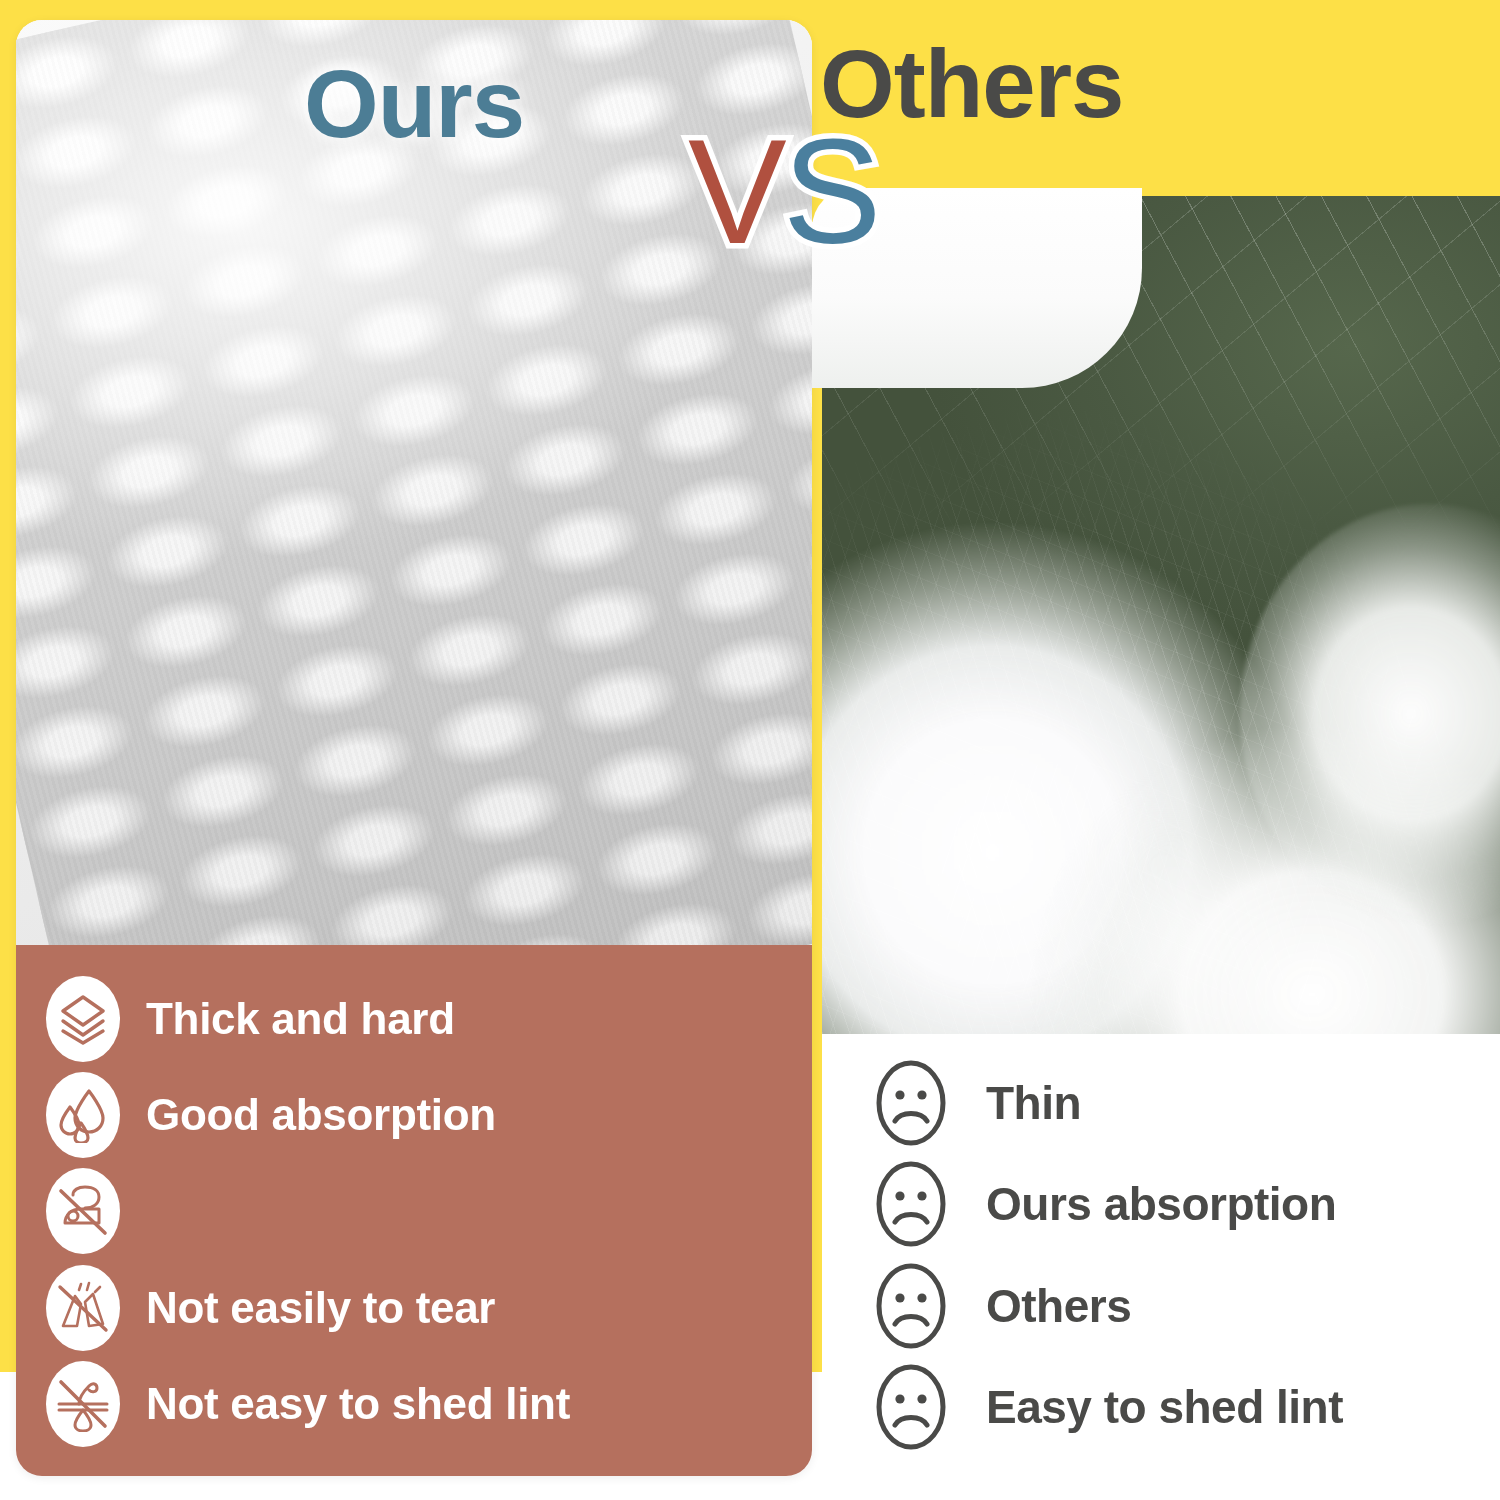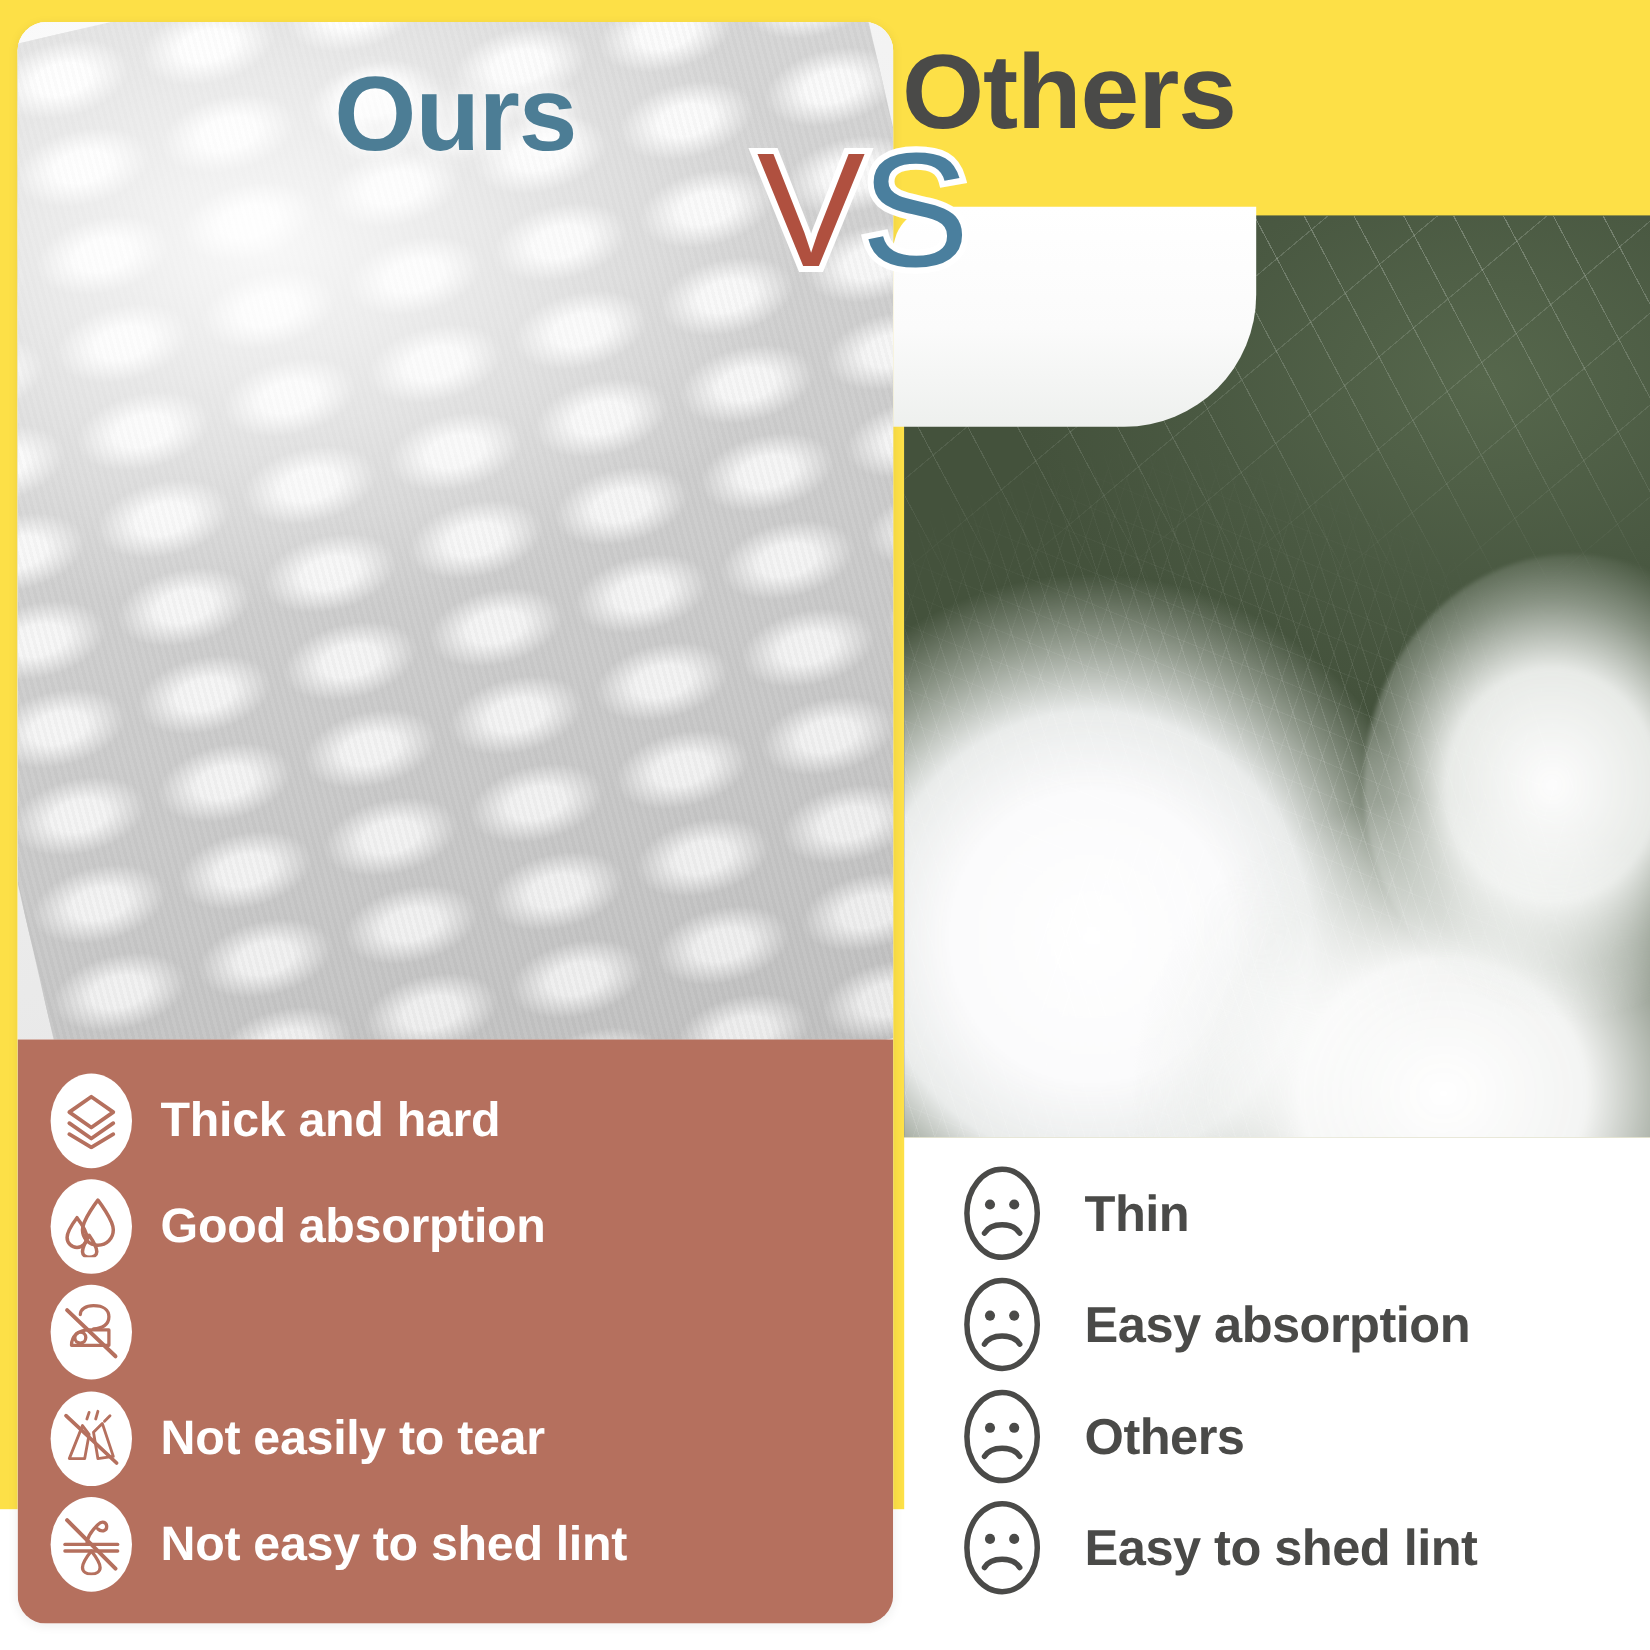--- a/index.html
+++ b/index.html
@@ -347,21 +347,21 @@
 
     <div class="con-row">
       <span>
         <svg class="sad-face" width="74" height="88" viewBox="0 0 74 88" fill="none" stroke="#4a4a48" stroke-width="5" stroke-linecap="round">
           <ellipse cx="37" cy="44" rx="32" ry="40"></ellipse>
           <circle cx="26" cy="36" r="4.6" fill="#4a4a48" stroke="none"></circle>
           <circle cx="48" cy="36" r="4.6" fill="#4a4a48" stroke="none"></circle>
           <path d="M21 62 C27 52 47 52 53 62"></path>
         </svg>
       </span>
-      <span class="con-label">Easy absorption</span>
+      <span class="con-label">Ours absorption</span>
     </div>
 
     <div class="con-row">
       <span>
         <svg class="sad-face" width="74" height="88" viewBox="0 0 74 88" fill="none" stroke="#4a4a48" stroke-width="5" stroke-linecap="round">
           <ellipse cx="37" cy="44" rx="32" ry="40"></ellipse>
           <circle cx="26" cy="36" r="4.6" fill="#4a4a48" stroke="none"></circle>
           <circle cx="48" cy="36" r="4.6" fill="#4a4a48" stroke="none"></circle>
           <path d="M21 62 C27 52 47 52 53 62"></path>
         </svg>

